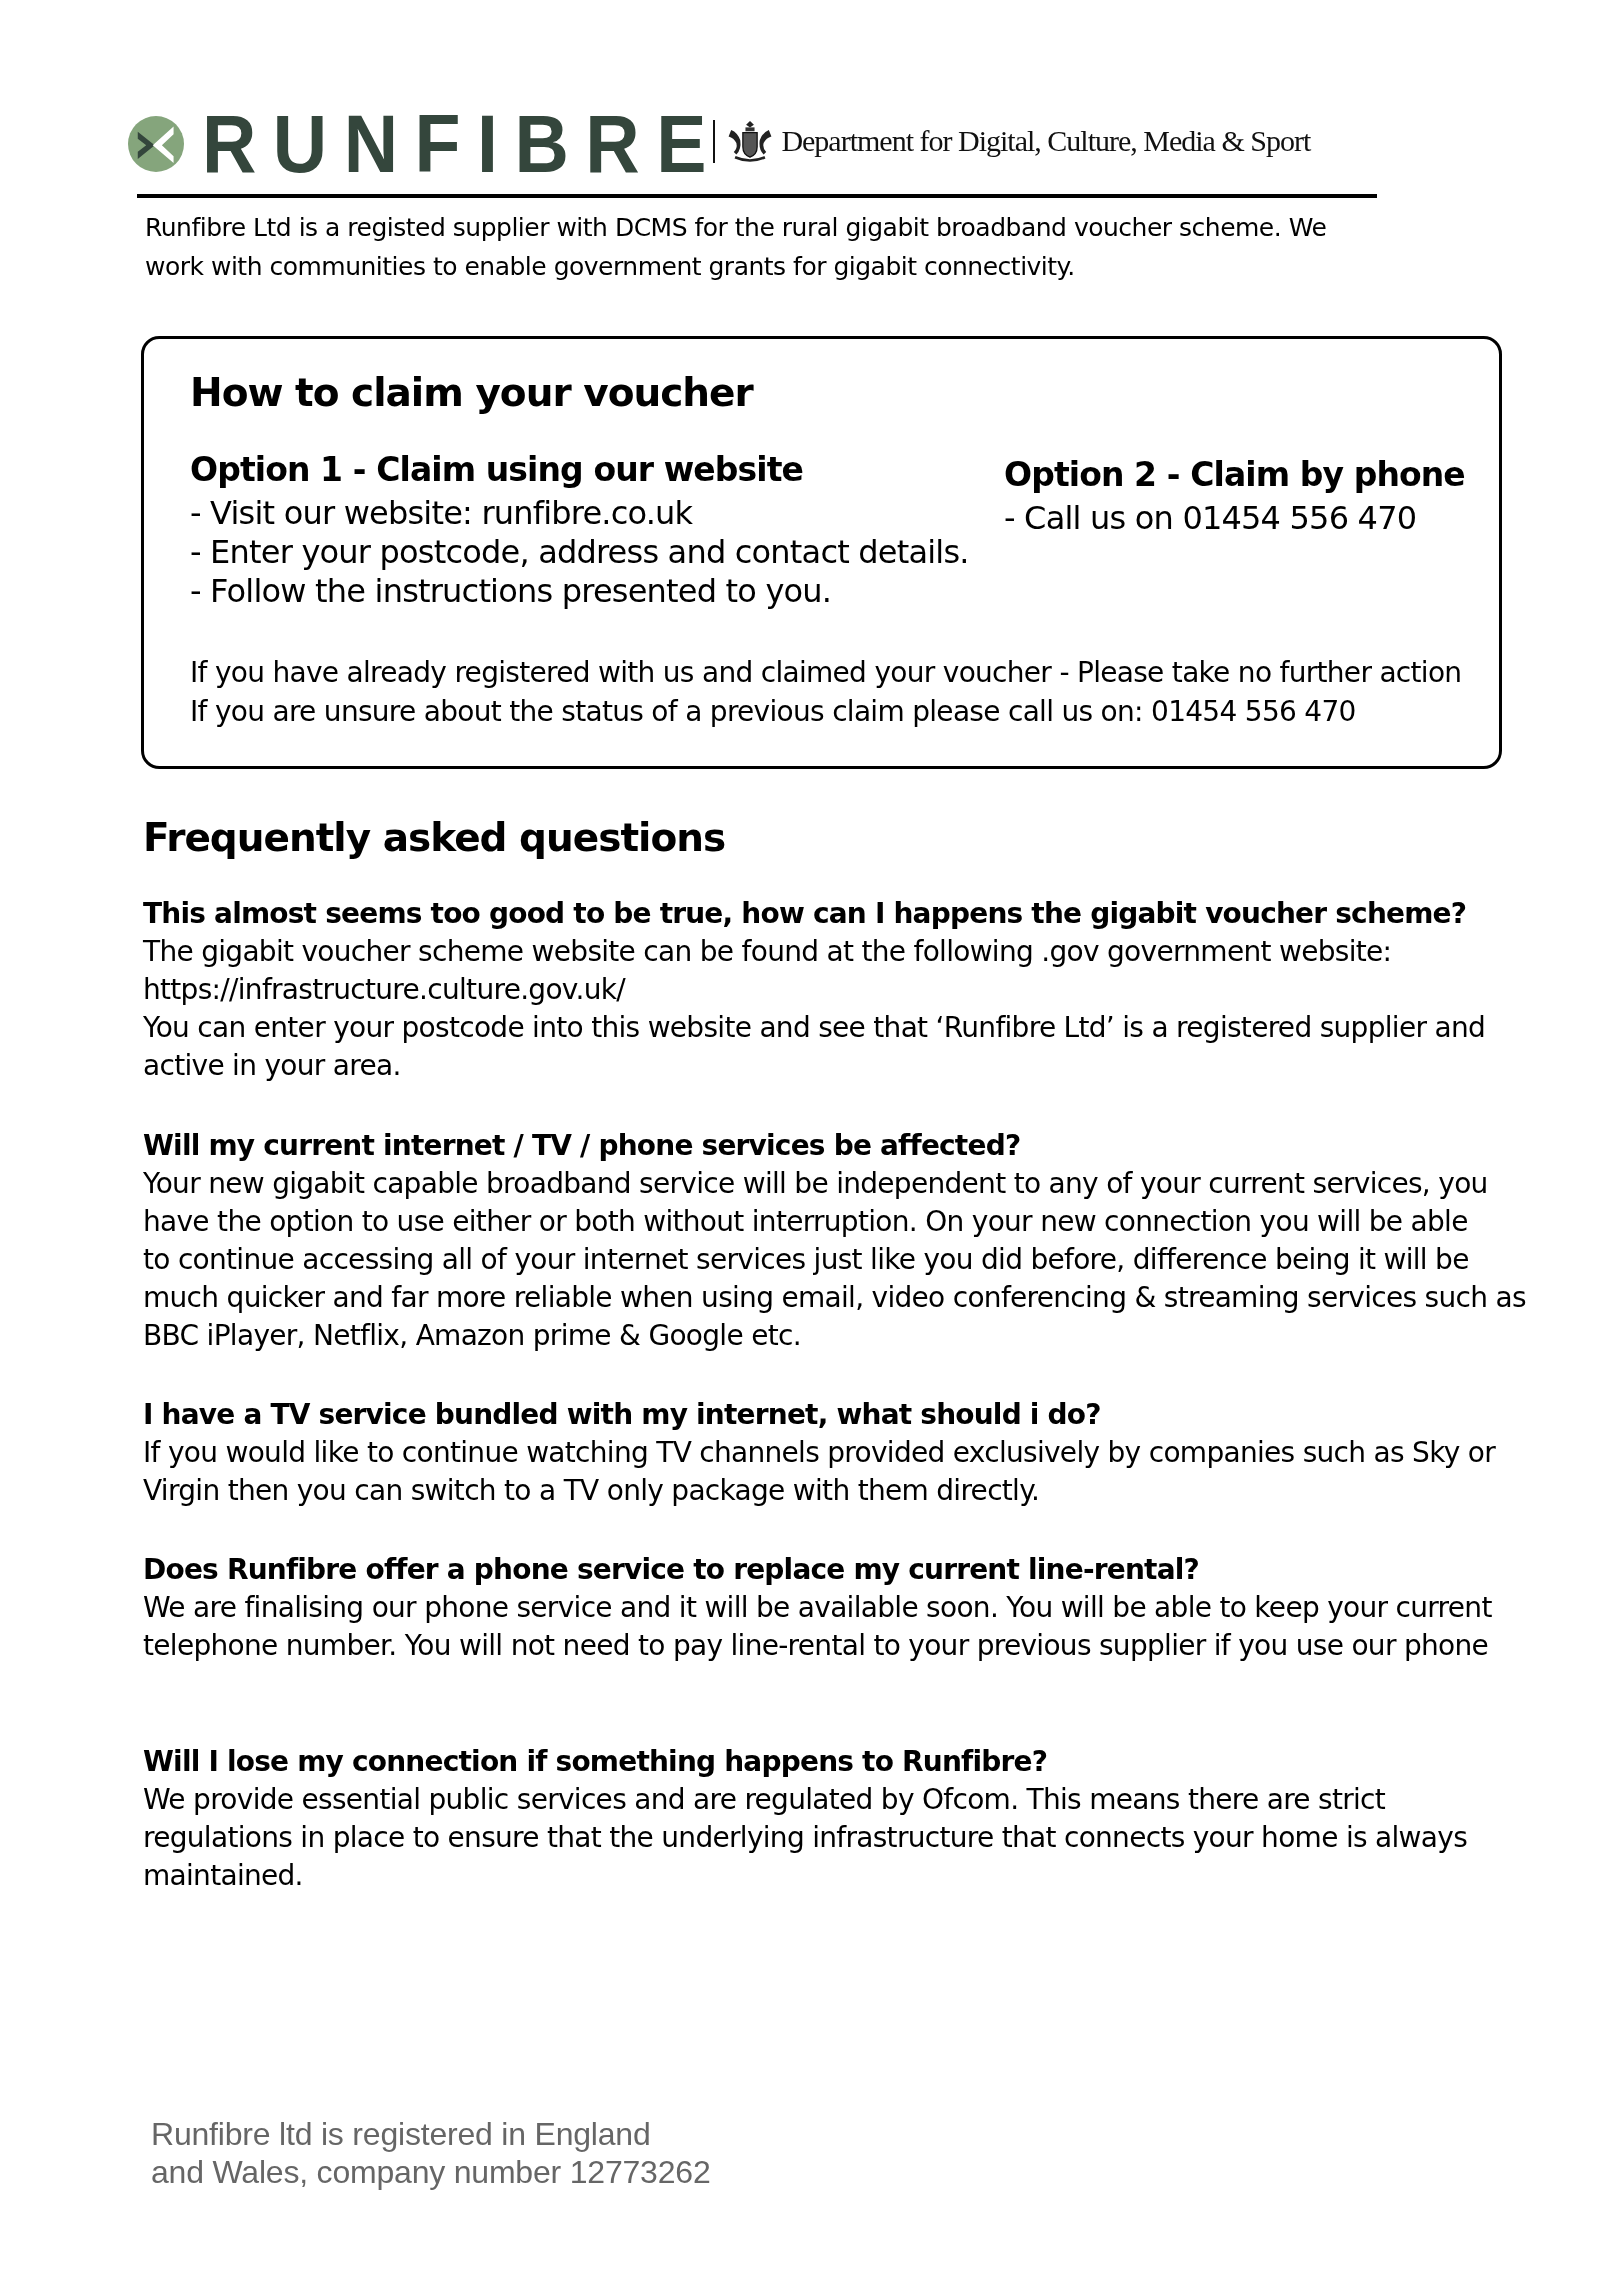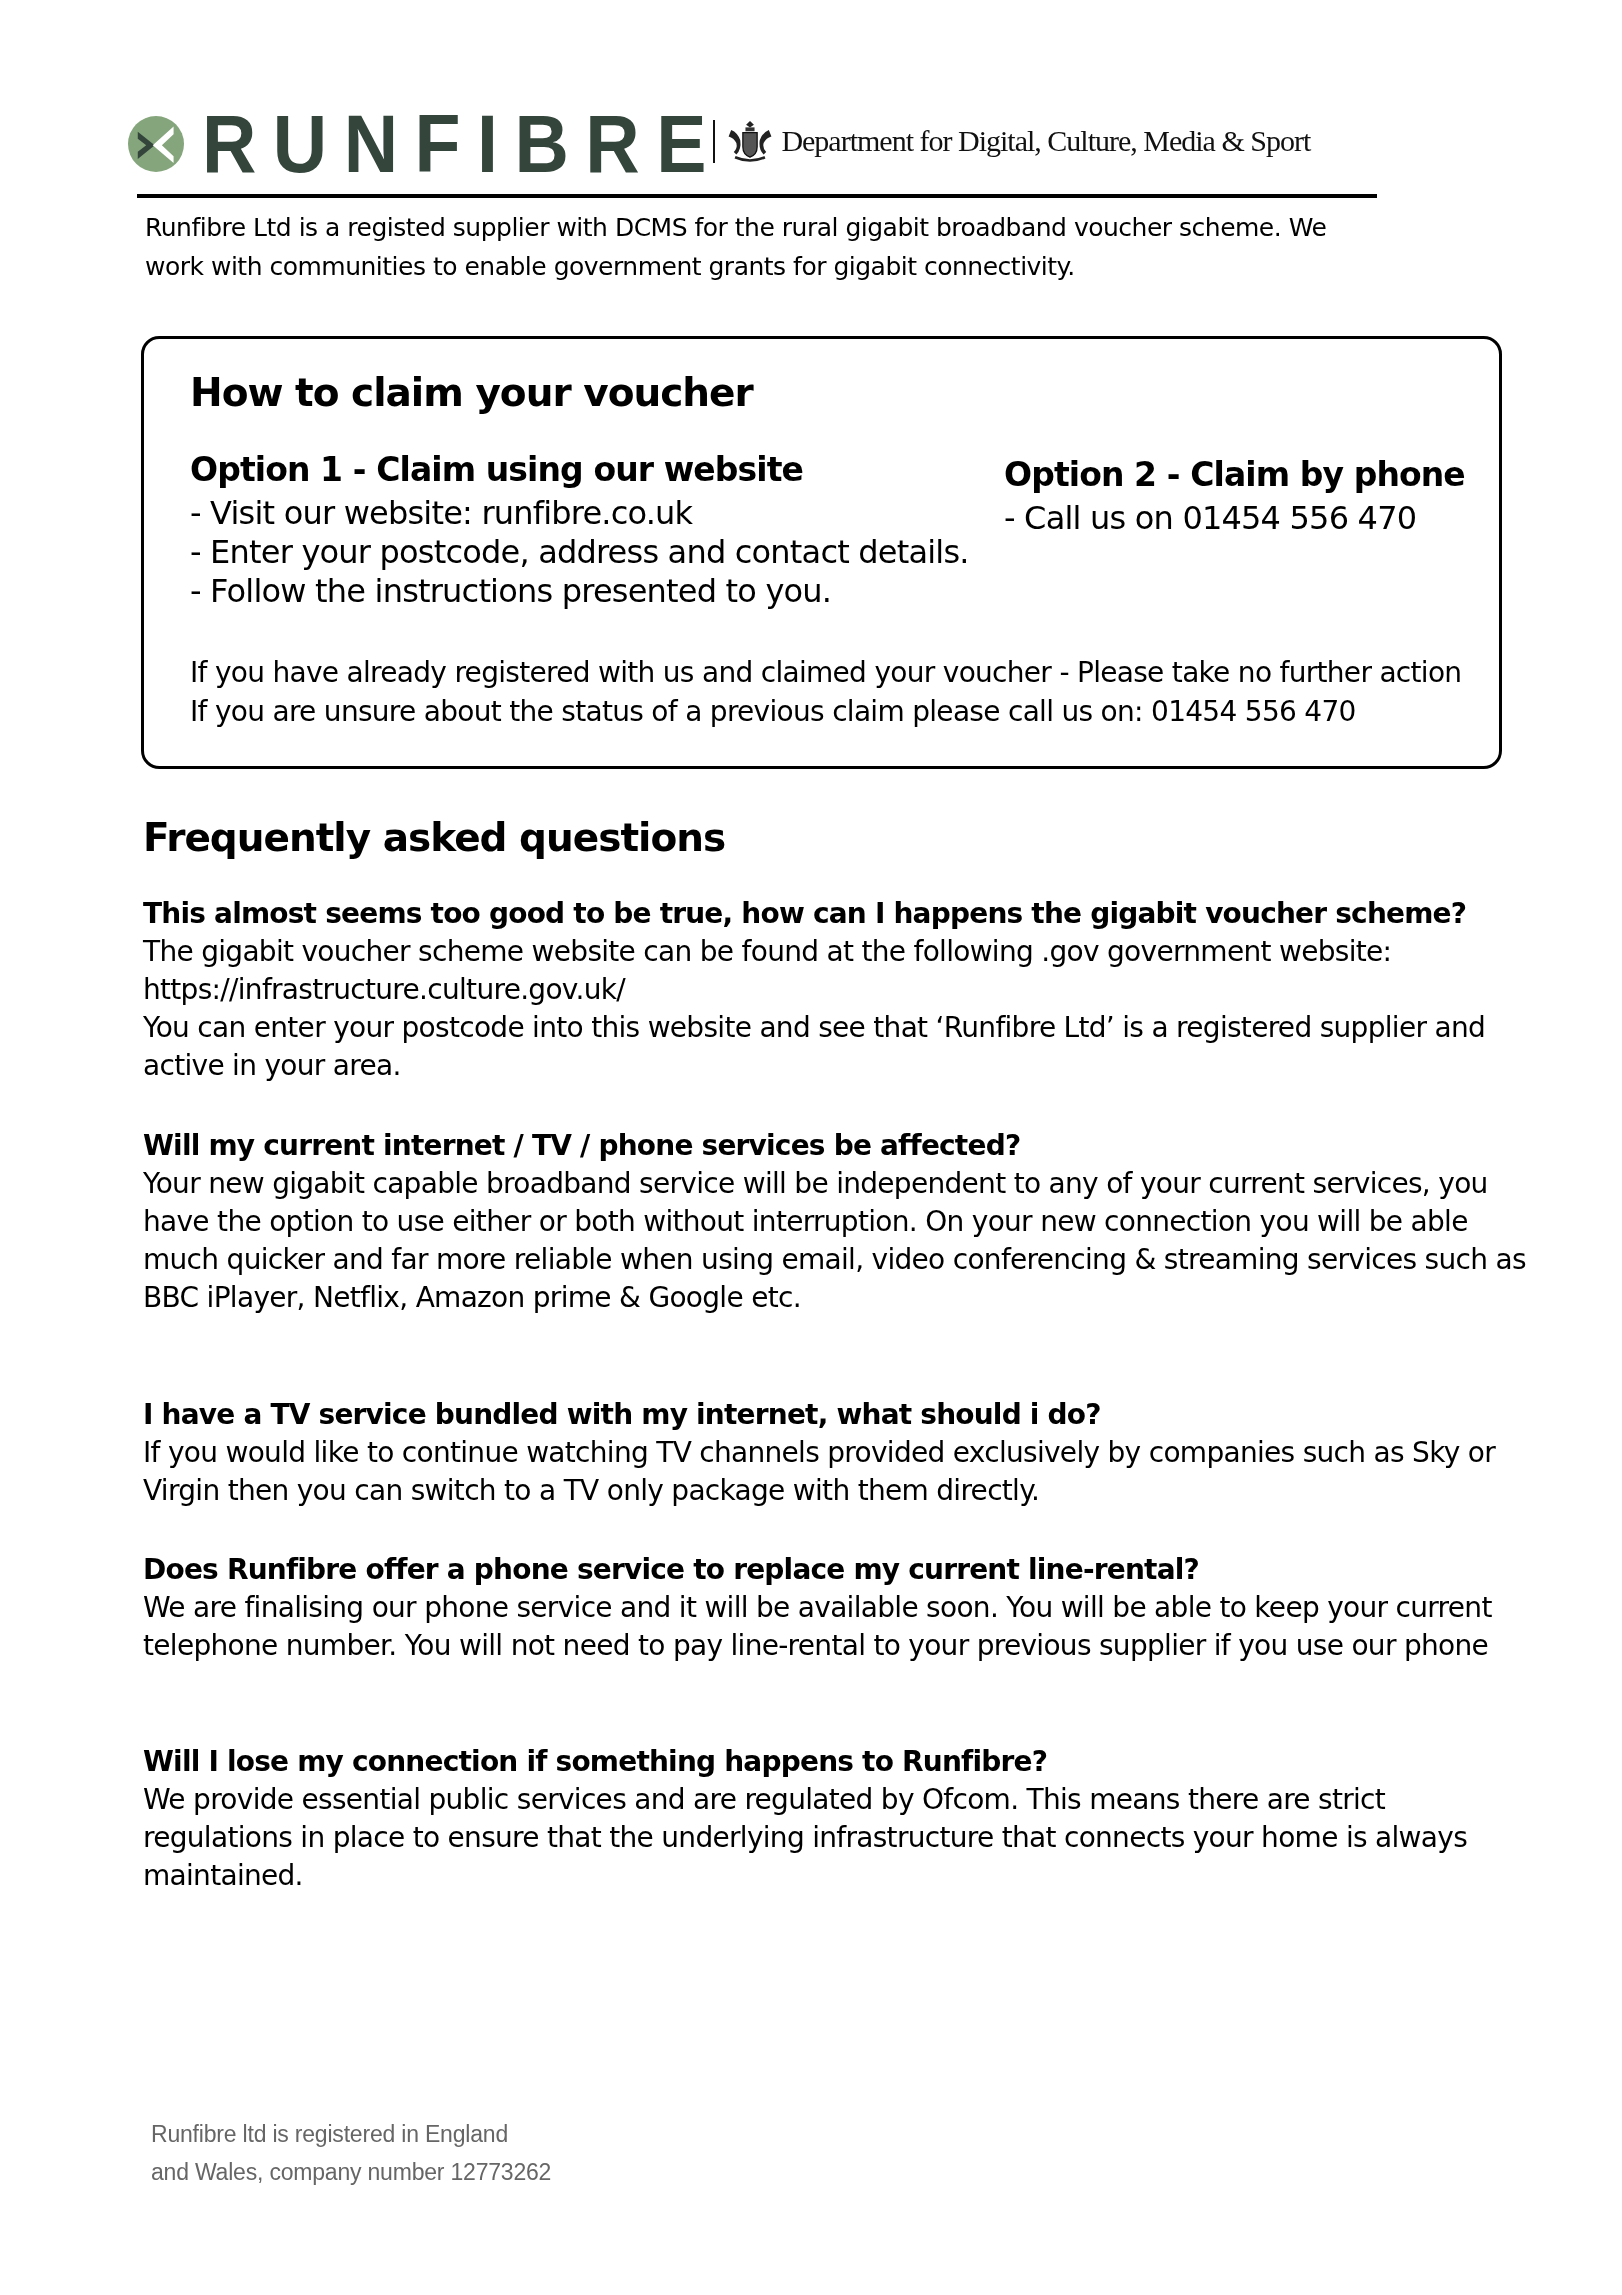--- a/index.html
+++ b/index.html
@@ -28,21 +28,21 @@
   .opt2-list { left:1004px; top:499px; font-size:32px; line-height:39px; letter-spacing:-0.8px; }
   .vb-note { left:190px; top:653px; font-size:28px; line-height:39px; letter-spacing:-0.7px; white-space:nowrap; }
 
   
   .faq-title { left:143px; top:815px; font-size:39px; font-weight:bold; letter-spacing:-1px; white-space:nowrap; }
   .faq { left:143px; width:1466px; }
   .faq-q { font-size:28px; font-weight:bold; line-height:39px; letter-spacing:-0.8px; white-space:nowrap; }
   .faq-a { font-size:28px; line-height:38px; letter-spacing:-0.7px; }
   .faq-a div { white-space:nowrap; }
 
-  .footer { left:151px; top:2115px; font-family:"Liberation Sans", sans-serif; font-size:23px; line-height:38px; color:#666; letter-spacing:-0.2px; }
+  .footer { left:151px; top:2115px; font-family:"Liberation Sans", sans-serif; font-size:32px; line-height:38px; color:#666; letter-spacing:-0.2px; }
 </style>
 </head>
 <body>
 
 <div class="abs logo-circle">
   <svg width="56" height="56" viewBox="0 0 86 86">
     <polygon points="15,24 41,45 15,66 15,55 28,45 15,35" fill="#34463c"></polygon>
     <polygon points="70,16 70,28 52,45 70,62 70,72 38,45" fill="#ffffff"></polygon>
   </svg>
 </div>
@@ -97,20 +97,21 @@
     <div>You can enter your postcode into this website and see that ‘Runfibre Ltd’ is a registered supplier and</div>
     <div>active in your area.</div>
   </div>
 </div>
 
 <div class="abs faq" style="top:1126px;">
   <div class="faq-q">Will my current internet / TV / phone services be affected?</div>
   <div class="faq-a">
     <div>Your new gigabit capable broadband service will be independent to any of your current services, you</div>
     <div>have the option to use either or both without interruption. On your new connection you will be able</div>
+    <div>to continue accessing all of your internet services just like you did before, difference being it will be</div>
     <div>much quicker and far more reliable when using email, video conferencing &amp; streaming services such as</div>
     <div>BBC iPlayer, Netflix, Amazon prime &amp; Google etc.</div>
   </div>
 </div>
 
 <div class="abs faq" style="top:1395px;">
   <div class="faq-q">I have a TV service bundled with my internet, what should i do?</div>
   <div class="faq-a">
     <div>If you would like to continue watching TV channels provided exclusively by companies such as Sky or</div>
     <div>Virgin then you can switch to a TV only package with them directly.</div>

